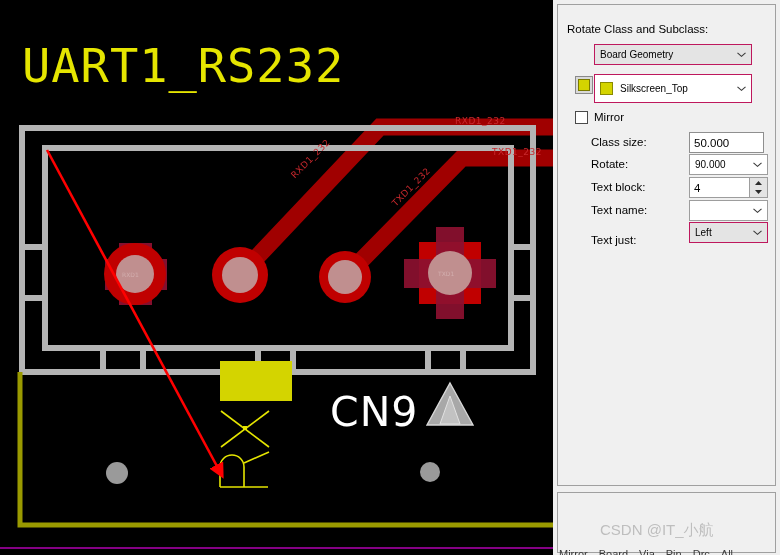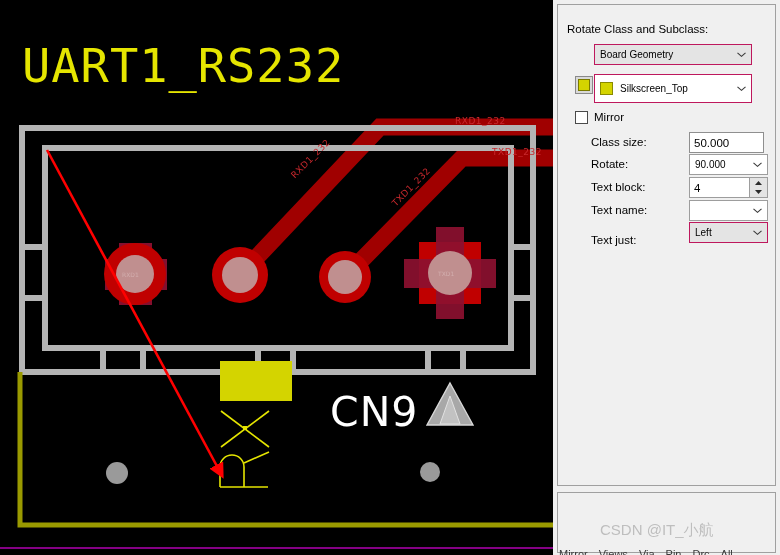--- a/index.html
+++ b/index.html
@@ -319,21 +319,21 @@
       </span>
     </div>
   </div>
 
   <div id="vis-panel">
 
   </div>
 
   <div id="bottom-strip">
     <span>Mirror</span>
-    <span>Views</span>
+    <span>Board</span>
     <span>Via</span>
     <span>Pin</span>
     <span>Drc</span>
     <span>All</span>
   </div>
 </div>
 
 <div id="watermark">CSDN @IT_小航</div>
 
 </body></html>

